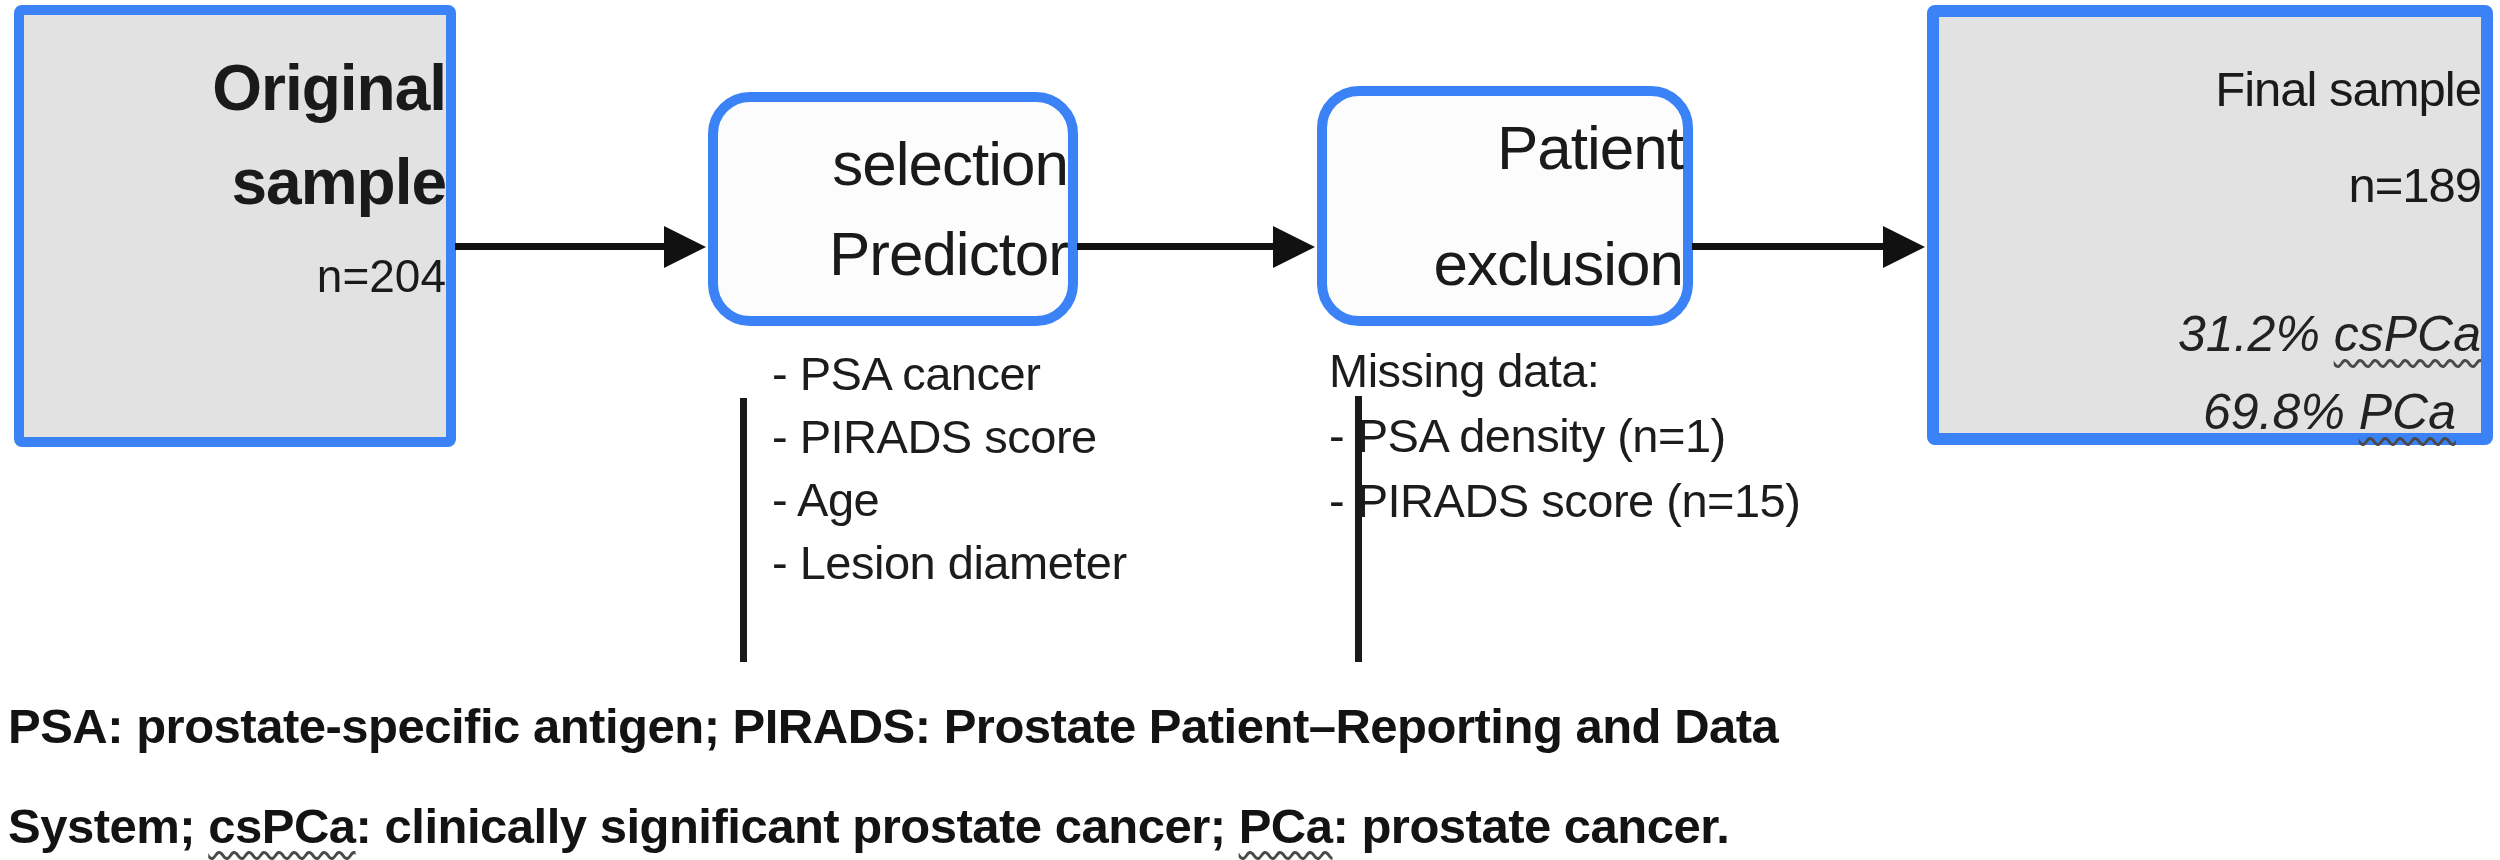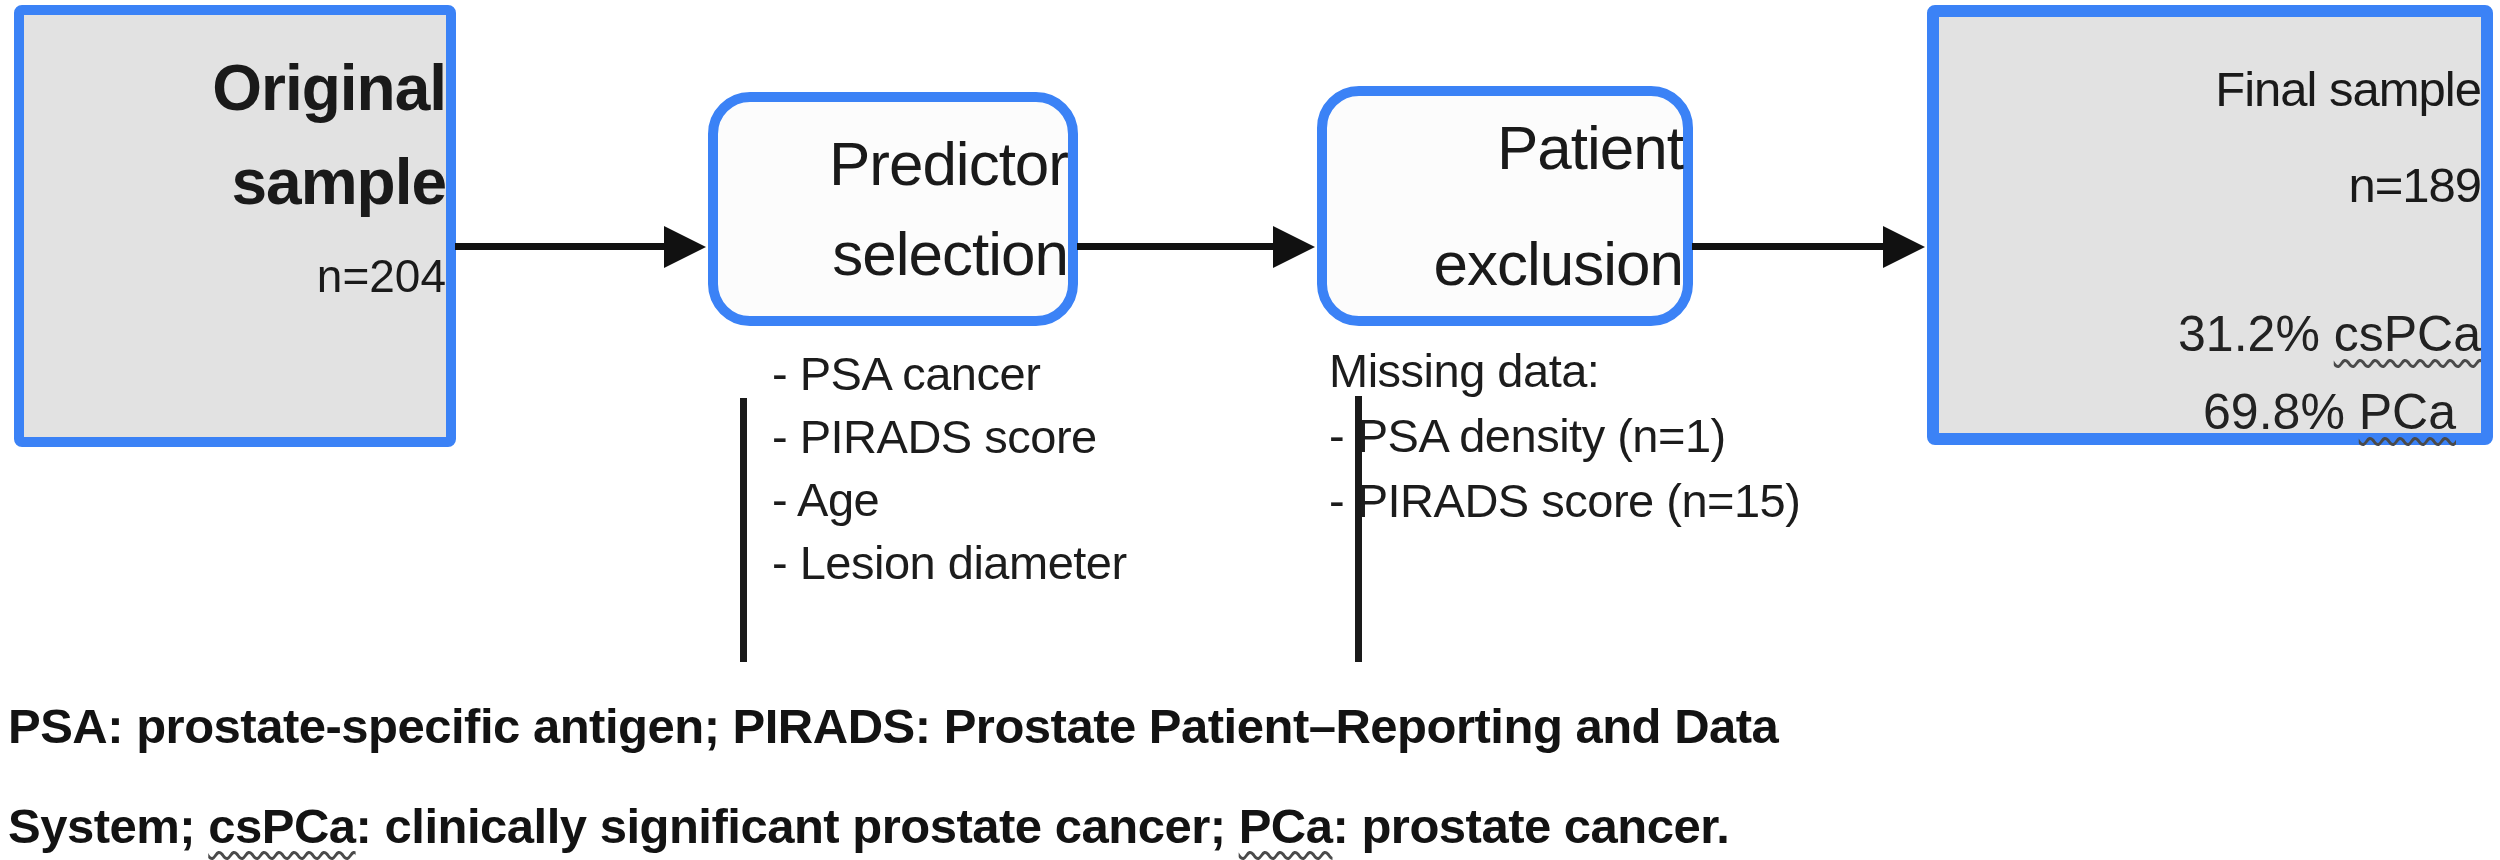--- a/index.html
+++ b/index.html
@@ -29,21 +29,21 @@
   #box-original { left: 14px; top: 5px; width: 442px; height: 442px; padding-top: 26px; }
   #box-original .title { font-size: 64px; line-height: 94px; font-weight: 700; letter-spacing: -1px; }
   #box-original .count { font-size: 46px; line-height: 94px; font-weight: 400; }
 
   #box-predictor { left: 708px; top: 92px;  width: 370px; height: 234px; }
   #box-exclusion { left: 1317px; top: 86px; width: 376px; height: 240px; gap: 26px; }
   .stage-label { font-size: 62px; line-height: 90px; font-weight: 400; letter-spacing: -1px; }
 
   #box-final { left: 1927px; top: 5px; width: 566px; height: 440px; padding-top: 24px; border-width: 12px; }
   #box-final .title { font-size: 49px; line-height: 96px; font-weight: 400; letter-spacing: -1px; }
-  #box-final .stats { margin-top: 62px; font-size: 50px; line-height: 78px; font-weight: 400; color: #222222; }
+  #box-final .stats { margin-top: 62px; font-size: 50px; line-height: 78px; font-weight: 400; color: #222222; font-style: italic; }
 
   
   .arrow-shaft { position: absolute; top: 243px; height: 7px; background: #111111; }
   .arrow-head  {
     position: absolute; top: 226px; width: 0; height: 0;
     border-top: 21px solid transparent;
     border-bottom: 21px solid transparent;
     border-left: 42px solid #111111;
   }
   #arrow1-shaft { left: 455px;  width: 215px; }
@@ -84,22 +84,22 @@
   <div class="box box--gray" id="box-original">
     <div class="title">Original</div>
     <div class="title">sample</div>
     <div class="count">n=204</div>
   </div>
 
   <div class="arrow-shaft" id="arrow1-shaft"></div>
   <div class="arrow-head" id="arrow1-head"></div>
 
   <div class="box box--round" id="box-predictor">
+    <div class="stage-label">selection</div>
     <div class="stage-label">Predictor</div>
-    <div class="stage-label">selection</div>
   </div>
 
   <div class="vline" id="vline-predictor"></div>
   <div class="notes" id="notes-predictor">
     <div>- PSA cancer</div>
     <div>- PIRADS score</div>
     <div>- Age</div>
     <div>- Lesion diameter</div>
   </div>
 

